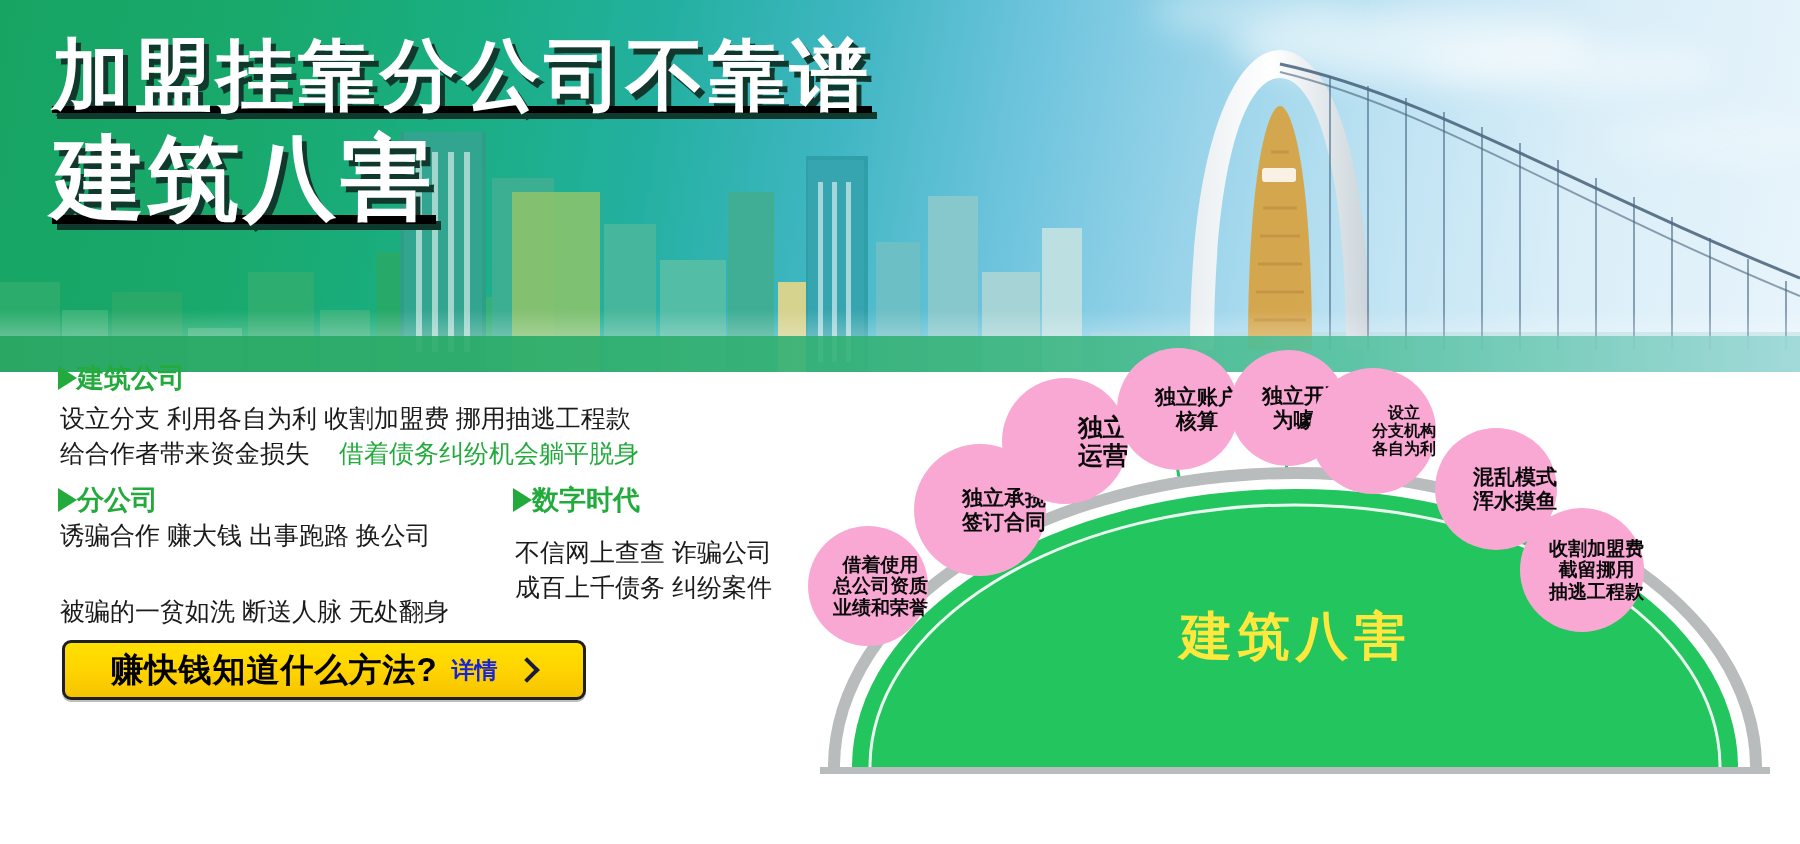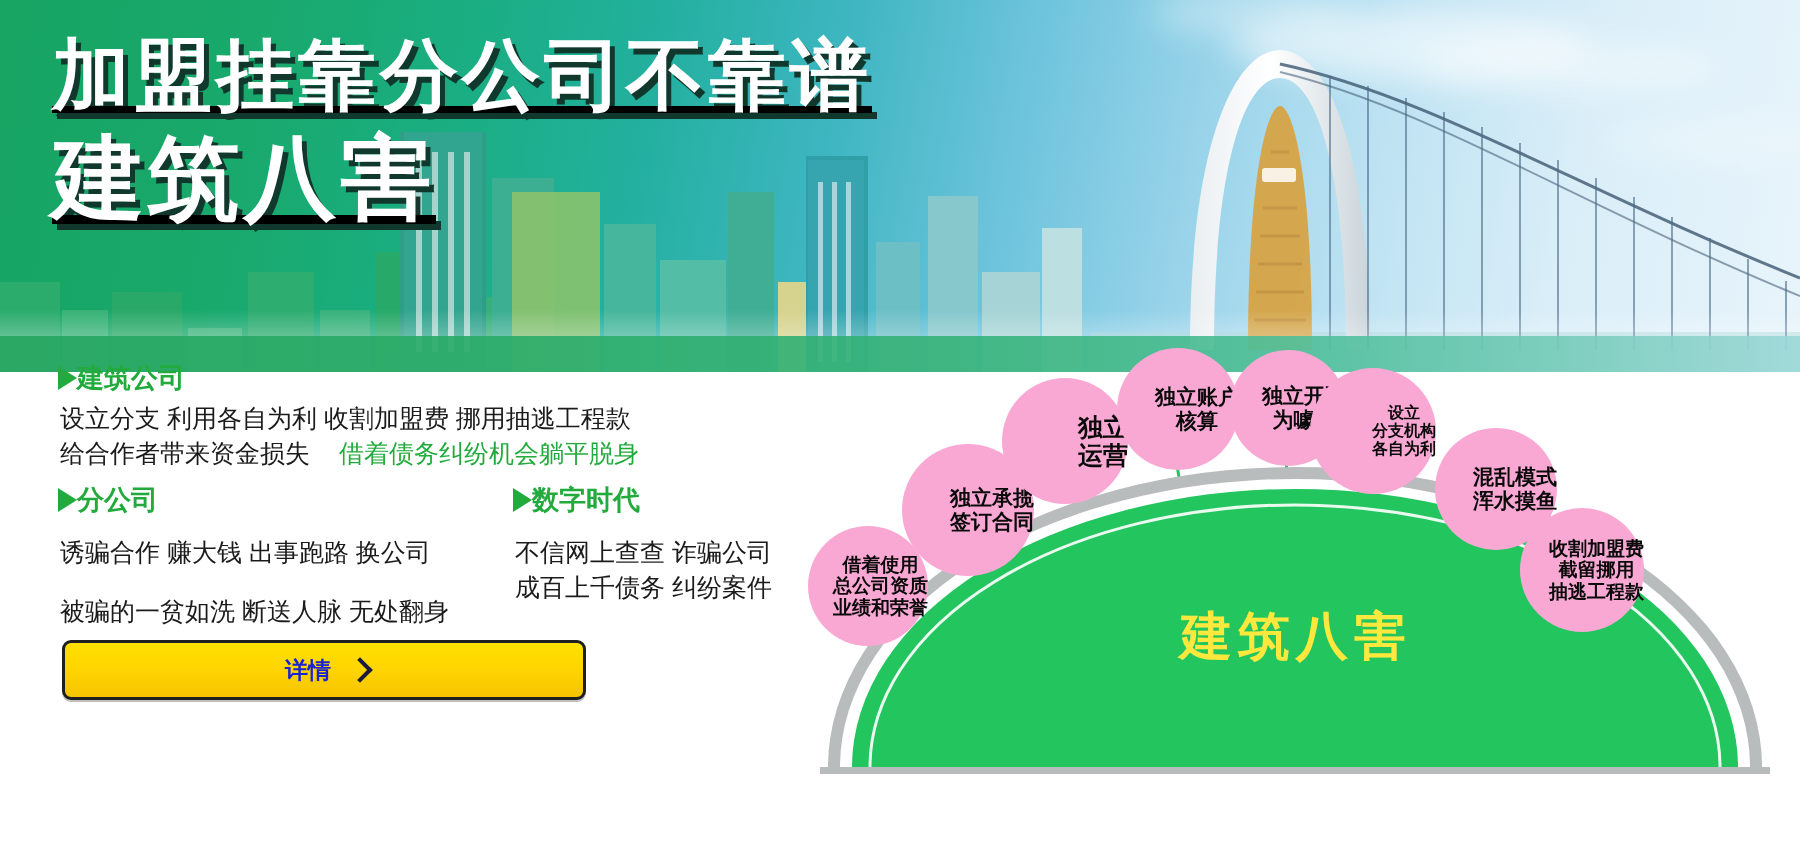--- a/index.html
+++ b/index.html
@@ -69,21 +69,21 @@
   }
   .body-line{
     color:#1b1b1b; font-size:25px; line-height:1.38; white-space:nowrap;
   }
   .accent{ color:#22ab3c; }
 
   .blk-a{ position:absolute; left:58px; top:-12px; }
   .blk-a .lines{ margin-top:5px; margin-left:2px; }
 
   .blk-b{ position:absolute; left:58px; top:110px; }
-  .blk-b .lines{ margin-top:17px; margin-left:2px; }
+  .blk-b .lines{ margin-left:2px; }
 
   .blk-c{ position:absolute; left:58px; top:205px; }
   .blk-c .lines{ margin-top:17px; margin-left:2px; }
 
   .blk-d{ position:absolute; left:513px; top:110px; }
   .blk-d .lines{ margin-top:17px; margin-left:2px; }
 
   
   .cta{
     position:absolute; left:62px; top:268px;
@@ -264,20 +264,21 @@
       <div class="body-line">
         <span>不信网上查查 诈骗公司</span>
       </div>
       <div class="body-line">
         <span>成百上千债务 纠纷案件</span>
       </div>
     </div>
   </div>
 
   <div class="cta">
+    <span class="cta-main">赚快钱知道什么方法?</span>
     <span class="cta-link">详情</span>
     <span class="chev"></span>
   </div>
 </div>
 
 <div class="diagram">
 
   <svg width="1010" height="504" viewBox="0 0 1010 504">
 
     <g stroke="#22c55e" stroke-width="3" fill="none">
@@ -303,21 +304,21 @@
   </svg>
 
   <div class="dome-label" style="left:206px; top:262px; width:600px; text-align:center;">建筑八害</div>
 
   <div class="bub" style="left:18px; top:186px; width:120px; height:120px; font-size:19px;">
     <span style="white-space:pre-line">借着使用
 总公司资质
 业绩和荣誉</span>
   </div>
 
-  <div class="bub" style="left:112px; top:104px; width:132px; height:132px; font-size:21px;">
+  <div class="bub" style="left:124px; top:104px; width:132px; height:132px; font-size:21px;">
     <span style="white-space:pre-line">独立承揽
 签订合同</span>
   </div>
 
   <div class="bub" style="left:212px; top:38px; width:126px; height:126px; font-size:25px;">
     <span style="white-space:pre-line">独立
 运营</span>
   </div>
 
   <div class="bub" style="left:327px; top:8px; width:122px; height:122px; font-size:21px;">

